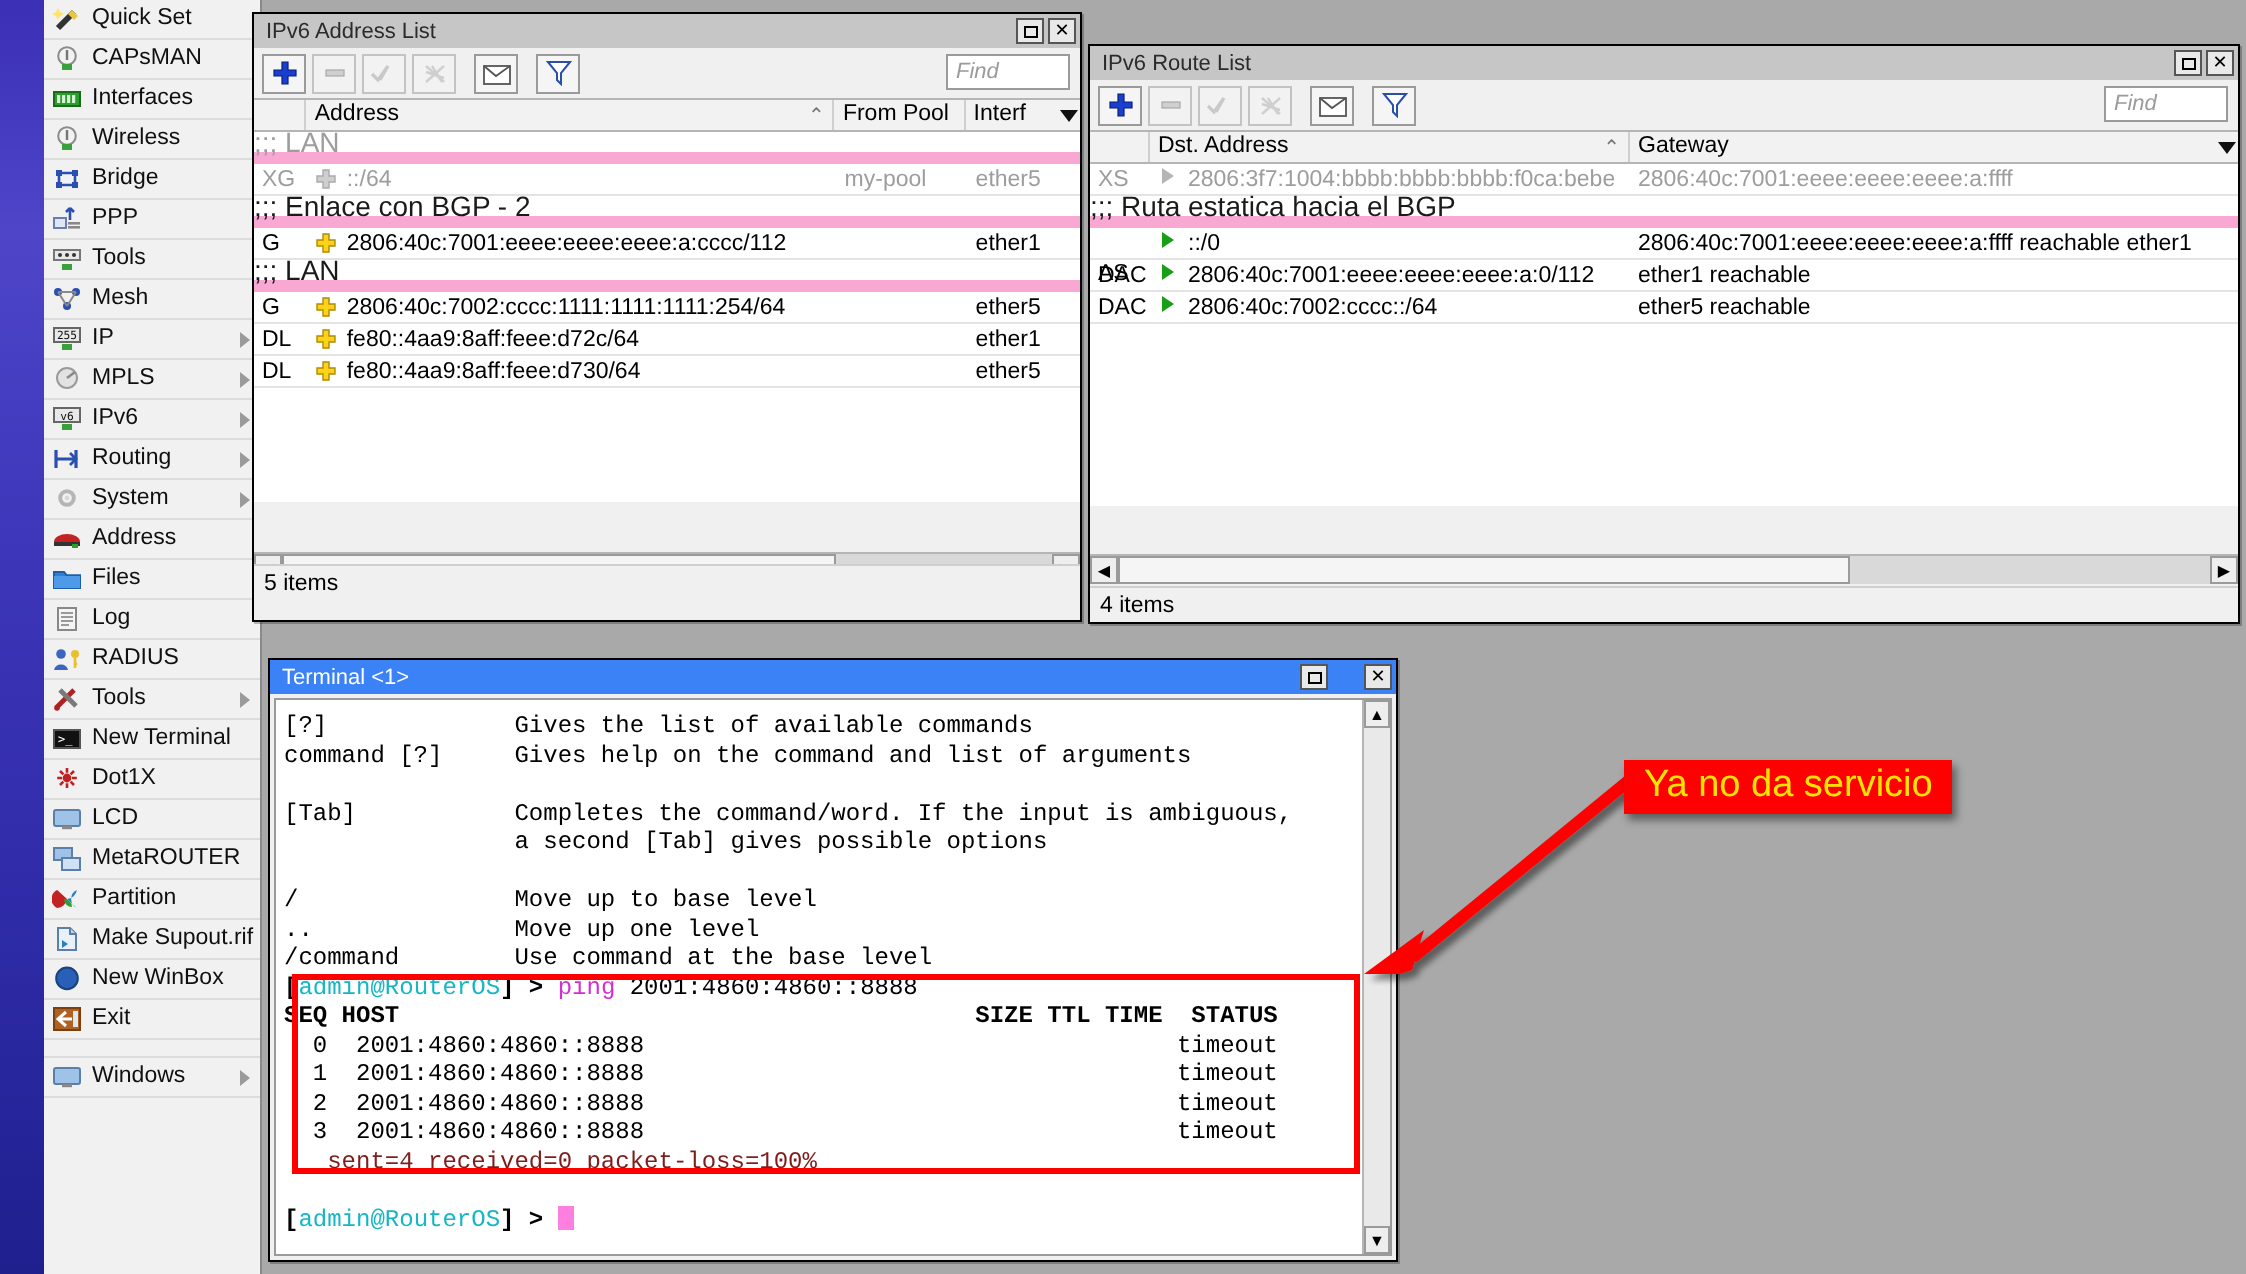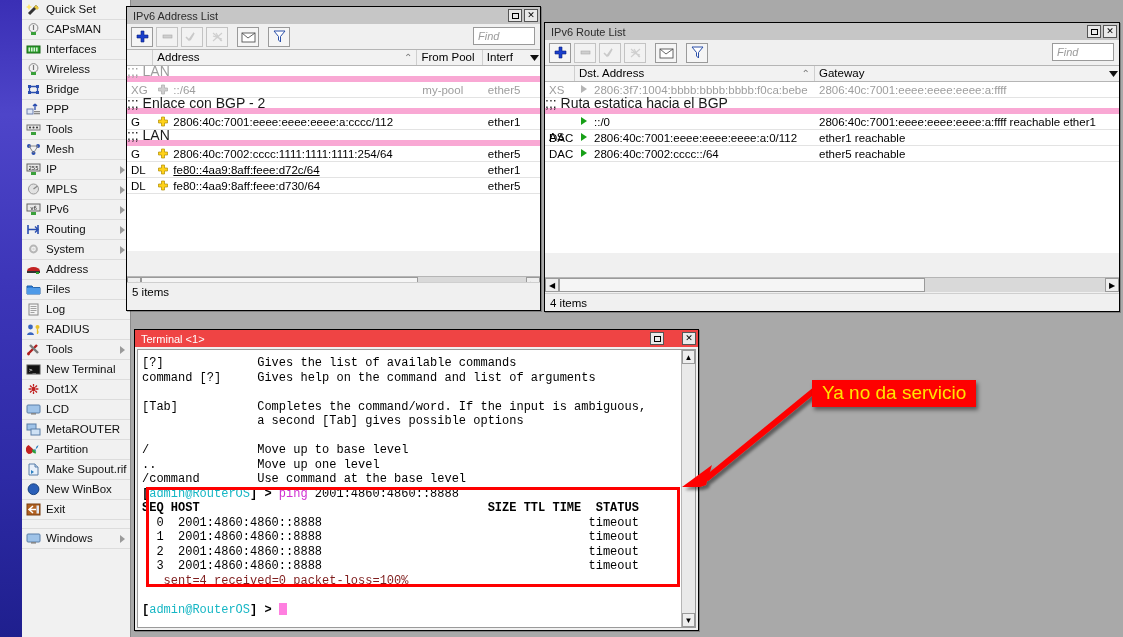--- a/index.html
+++ b/index.html
@@ -34,21 +34,21 @@
     border-top:4px solid transparent;border-bottom:4px solid transparent;}
   .menu-sep{height:8px;border-bottom:1px solid #dcdcdc;background:#f1f1f1;}
 
   
   .win{position:absolute;background:#f0f0f0;
        border:1px solid #000;box-sizing:border-box;
        box-shadow:1px 1px 0 rgba(0,0,0,.25);}
   .win-title{height:17px;display:flex;align-items:center;
      padding:0 2px 0 6px;font-size:11px;box-sizing:border-box;}
   .win-title.inactive{background:#c6c6c6;color:#2b2b2b;}
-  .win-title.active{background:#ef4444;color:#fff;gap:16px;}
+  .win-title.active{background:#3b82f6;color:#fff;gap:16px;}
   .win-title .ttl{flex:1;white-space:nowrap;overflow:hidden;}
   .tbtn{width:14px;height:13px;margin-left:2px;border:1px solid #555;
         background:#e9e9e9;display:flex;align-items:center;justify-content:center;
         font-size:9px;line-height:1;box-sizing:border-box;color:#000;}
   .tbtn .sq{width:7px;height:6px;border:1.4px solid #000;box-sizing:border-box;}
 
   
   .tbar{height:25px;display:flex;align-items:center;
         padding:2px 4px;background:#f0f0f0;box-sizing:border-box;position:relative;}
   .tb{width:22px;height:20px;border:1px solid #9a9a9a;background:#f5f5f5;
@@ -487,21 +487,21 @@
           <span class="ic-addr"><svg width="12" height="11" viewBox="0 0 12 11">
               <path d="M4.5 1h3v3h3v3h-3v3h-3V7h-3V4h3z" fill="#ffd21a" stroke="#b08c00" stroke-width=".7"></path>
             </svg></span>
           <span>2806:40c:7002:cccc:1111:1111:1111:254/64</span>
         </div>
         <div class="c" style="width: 70px;"></div>
         <div class="c" style="width: 60px;">ether5</div>
       </div>
       <div class="trow">
         <div class="flag">DL</div>
-        <div class="c" style="width: 284px; display: flex; align-items: flex-start; text-decoration: underline;">
+        <div class="c" style="width: 284px; display: flex; align-items: flex-start;">
           <span class="ic-addr"><svg width="12" height="11" viewBox="0 0 12 11">
               <path d="M4.5 1h3v3h3v3h-3v3h-3V7h-3V4h3z" fill="#ffd21a" stroke="#b08c00" stroke-width=".7"></path>
             </svg></span>
           <span>fe80::4aa9:8aff:feee:d72c/64</span>
         </div>
         <div class="c" style="width: 70px;"></div>
         <div class="c" style="width: 60px;">ether1</div>
       </div>
       <div class="trow">
         <div class="flag">DL</div>

